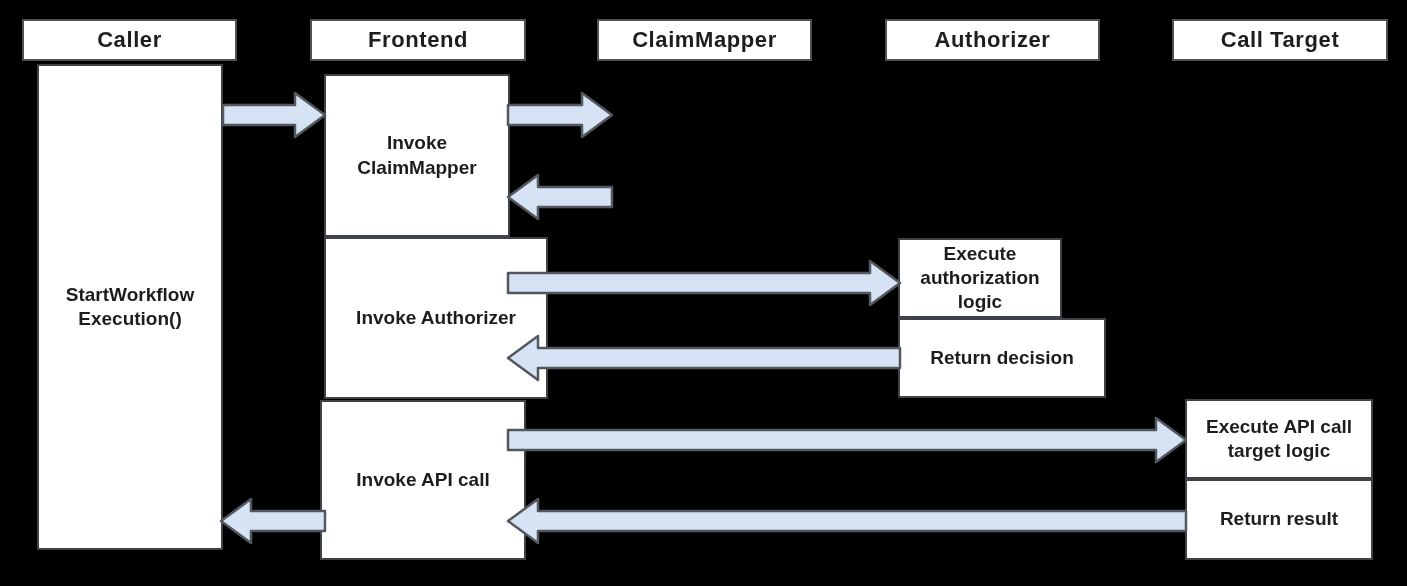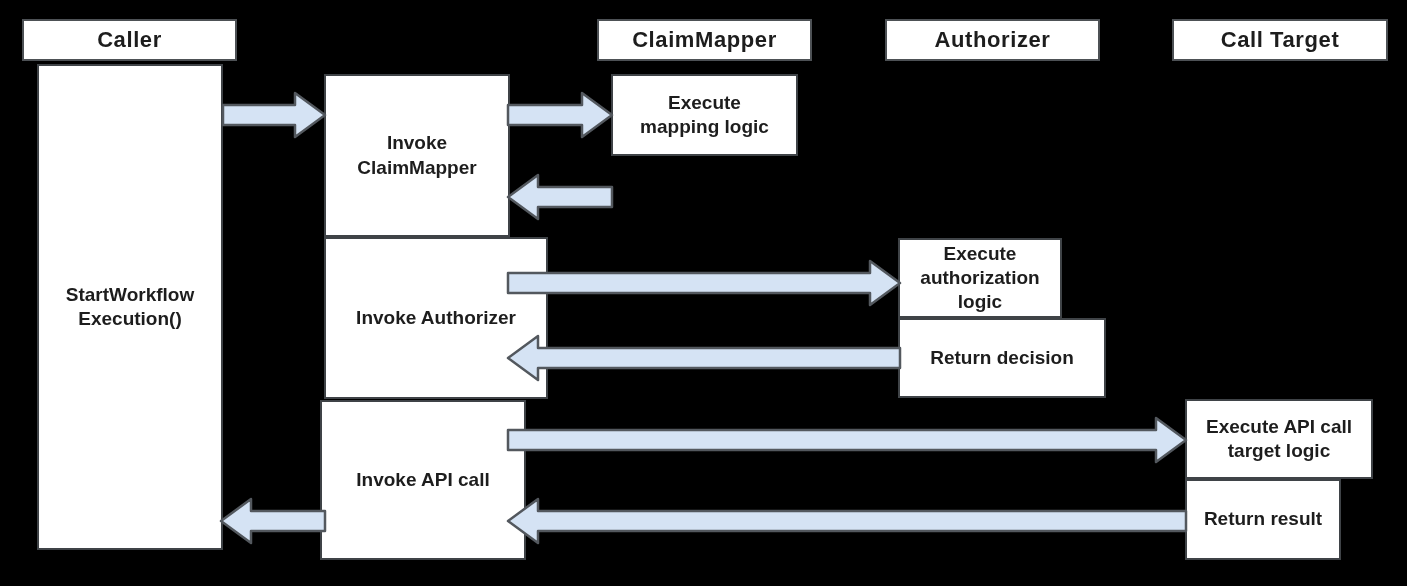--- a/index.html
+++ b/index.html
@@ -42,20 +42,23 @@
   }
 </style>
 </head>
 <body>
 
 <div class="canvas" style="--background: #000000; --box-fill: #ffffff; --box-border: #3f4347; --header-border: #4d5155; --arrow-fill: #d5e3f4; --arrow-border: #53585e; --text-color: #1d1d1d;">
 
   <div class="hdr" style="left:22px;width:215px">
       <span>Caller</span>
     </div>
+  <div class="hdr" style="left:310px;width:216px">
+      <span>Frontend</span>
+    </div>
   <div class="hdr" style="left:597px;width:215px">
       <span>ClaimMapper</span>
     </div>
   <div class="hdr" style="left:885px;width:215px">
       <span>Authorizer</span>
     </div>
   <div class="hdr" style="left:1172px;width:216px">
       <span>Call Target</span>
     </div>
 
@@ -66,35 +69,32 @@
   <div class="box" style="left:324px;top:74px;width:186px;height:163px">
       <span>Invoke ClaimMapper</span>
     </div>
   <div class="box" style="left:324px;top:237px;width:224px;height:162px">
       <span>Invoke Authorizer</span>
     </div>
   <div class="box" style="left:320px;top:400px;width:206px;height:160px">
       <span>Invoke API call</span>
     </div>
 
-  <div class="box" style="left:611px;top:74px;width:187px;height:82px">
-      <span>Execute mapping logic</span>
-    </div>
 
   <div class="box" style="left:898px;top:238px;width:164px;height:80px">
       <span>Execute authorization logic</span>
     </div>
   <div class="box" style="left:898px;top:318px;width:208px;height:80px">
       <span>Return decision</span>
     </div>
 
   <div class="box" style="left:1185px;top:399px;width:188px;height:80px">
       <span>Execute API call target logic</span>
     </div>
-  <div class="box" style="left:1185px;top:479px;width:156px;height:81px">
+  <div class="box" style="left:1185px;top:479px;width:188px;height:81px">
       <span>Return result</span>
     </div>
 
   <svg class="arrows" viewBox="0 0 1407 586" xmlns="http://www.w3.org/2000/svg">
     <polygon points="223,105 295,105 295,93 325,115 295,137 295,125 223,125"></polygon>
     <polygon points="508,105 582,105 582,93 612,115 582,137 582,125 508,125"></polygon>
     <polygon points="612,187 538,187 538,175 508,197 538,219 538,207 612,207"></polygon>
     <polygon points="508,273 870,273 870,261 900,283 870,305 870,293 508,293"></polygon>
     <polygon points="900,348 538,348 538,336 508,358 538,380 538,368 900,368"></polygon>
     <polygon points="508,430 1156,430 1156,418 1186,440 1156,462 1156,450 508,450"></polygon>

